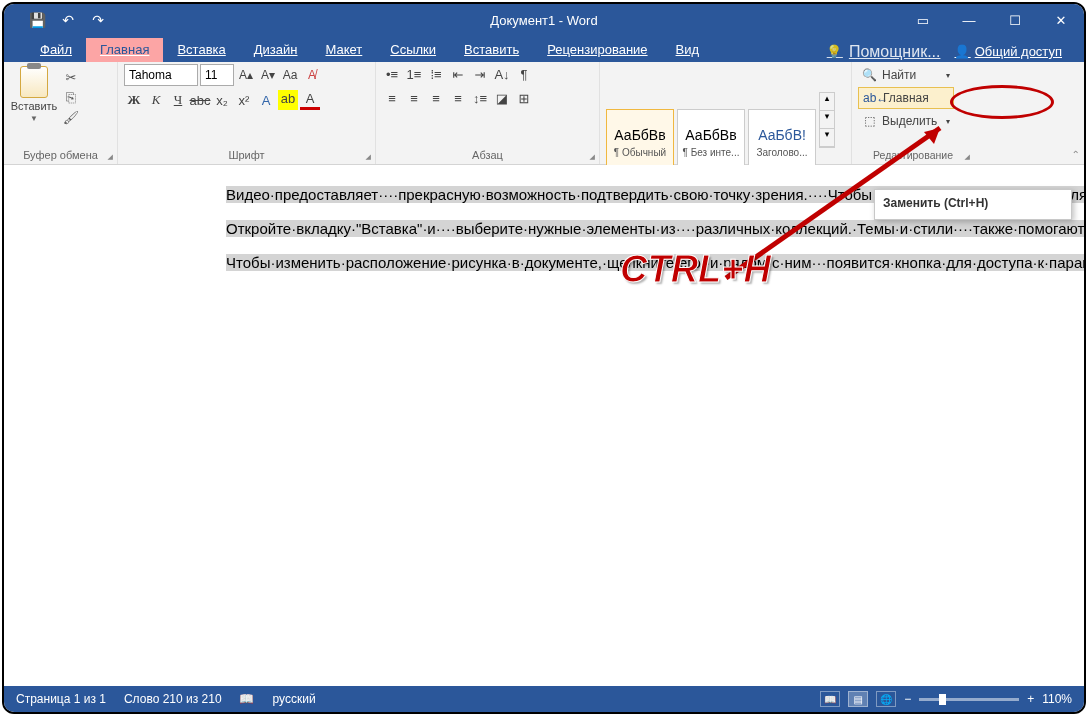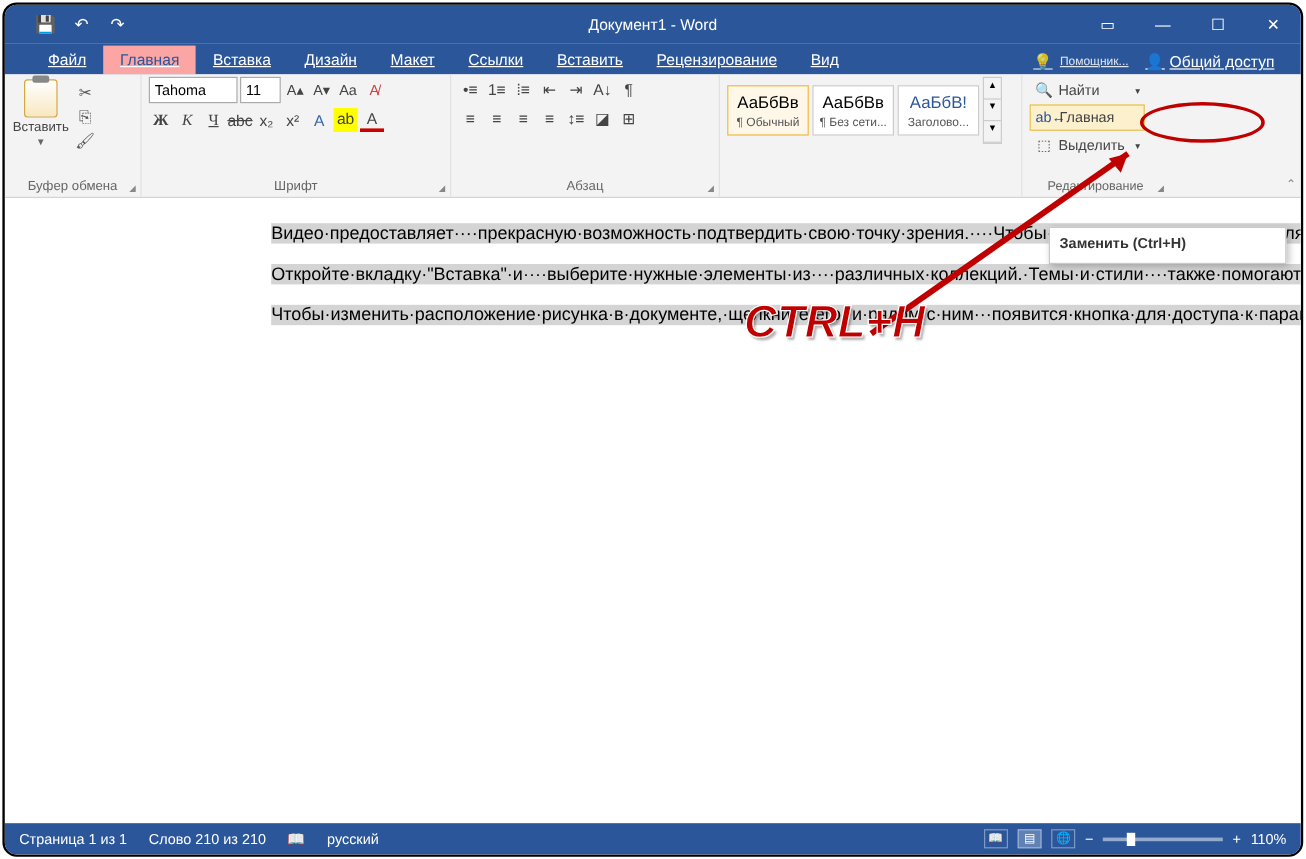--- a/index.html
+++ b/index.html
@@ -12,21 +12,21 @@
 .tb-icon { width: 16px; height: 16px; display: flex; align-items: center; justify-content: center; font-size: 14px; }
 .titlebar-center { position: absolute; left: 50%; transform: translateX(-50%); font-size: 13px; }
 .titlebar-right { margin-left: auto; display: flex; }
 .tb-btn { width: 46px; height: 32px; display: flex; align-items: center; justify-content: center; font-size: 13px; }
 
 .tabs { background: #2b579a; height: 26px; display: flex; align-items: flex-end; color: #fff; font-size: 13px; padding-left: 22px; text-decoration: underline; }
 .tab { padding: 4px 14px 5px; cursor: pointer; }
 .tab.file { }
 .tab.active { background: #fca5a5; color: #2b579a; }
 .tabs-right { margin-left: auto; display: flex; align-items: center; padding-right: 14px; gap: 6px; }
-.tell-me { font-size: 10px; opacity: .85; }
+.tell-me { font-size: 16px; opacity: .85; }
 .share { display: flex; align-items: center; gap: 4px; font-size: 13px; padding: 3px 8px; }
 
 .ribbon { background: #f3f3f3; height: 103px; border-bottom: 1px solid #d4d4d4; display: flex; position: relative; }
 .group { border-right: 1px solid #e1e1e1; padding: 2px 6px 0; display: flex; flex-direction: column; justify-content: space-between; height: 100%; }
 .group-label { text-align: center; font-size: 11px; color: #666; padding-bottom: 3px; position: relative; }
 .group-label::after { content: '◢'; position: absolute; right: -2px; bottom: 3px; font-size: 7px; color: #888; }
 .group-body { flex: 1; display: flex; align-items: flex-start; gap: 4px; padding-top: 2px; }
 
 .paste-big { display: flex; flex-direction: column; align-items: center; gap: 2px; width: 48px; }
 .paste-icon { width: 28px; height: 32px; background: linear-gradient(#fff, #f8e8c0); border: 1px solid #d4a840; border-radius: 3px; position: relative; }
@@ -43,21 +43,21 @@
 .fmt-btn { width: 20px; height: 20px; display: flex; align-items: center; justify-content: center; font-size: 13px; color: #444; }
 .fmt-btn.b { font-weight: bold; font-family: serif; }
 .fmt-btn.i { font-style: italic; font-family: serif; }
 .fmt-btn.u { text-decoration: underline; font-family: serif; }
 .fmt-btn.s { text-decoration: line-through; }
 
 .para-top, .para-bottom { display: flex; gap: 2px; align-items: center; }
 .para-top { margin-bottom: 4px; }
 
 .styles-body { display: flex; gap: 3px; align-items: center; }
-.style-box { border: 1px solid #ccc; background: #fff; width: 68px; height: 42px; display: flex; flex-direction: column; align-items: center; justify-content: center; gap: 4px; }
+.style-box { border: 1px solid #ccc; background: #fff; width: 68px; height: 66px; display: flex; flex-direction: column; align-items: center; justify-content: center; gap: 4px; margin-top: 45px; }
 .style-box.active { border-color: #f0b840; background: #fff8e8; }
 .style-sample { font-size: 14px; }
 .style-name { font-size: 10px; color: #555; }
 .style-scroll { width: 16px; display: flex; flex-direction: column; border: 1px solid #ccc; }
 .style-scroll div { height: 18px; font-size: 9px; text-align: center; border-bottom: 1px solid #ccc; }
 
 .edit-body { display: flex; flex-direction: column; gap: 1px; width: 96px; }
 .edit-btn { display: flex; align-items: center; gap: 4px; font-size: 12px; color: #444; padding: 2px 4px; height: 22px; }
 .edit-btn.highlighted { background: #fcf0cd; border: 1px solid #e8c050; }
 .edit-icon { width: 16px; font-size: 12px; text-align: center; }
@@ -190,21 +190,21 @@
     </div>
 
     <div class="group" style="width:252px">
       <div class="styles-body">
         <div class="style-box active">
           <div class="style-sample">АаБбВв</div>
           <div class="style-name">¶ Обычный</div>
         </div>
         <div class="style-box">
           <div class="style-sample">АаБбВв</div>
-          <div class="style-name">¶ Без сети...</div>
+          <div class="style-name">¶ Без инте...</div>
         </div>
         <div class="style-box">
           <div class="style-sample" style="color:#2b579a">АаБбВ!</div>
           <div class="style-name">Заголово...</div>
         </div>
         <div class="style-scroll">
             <div>▴</div>
             <div>▾</div>
             <div>▾</div>
           </div>

